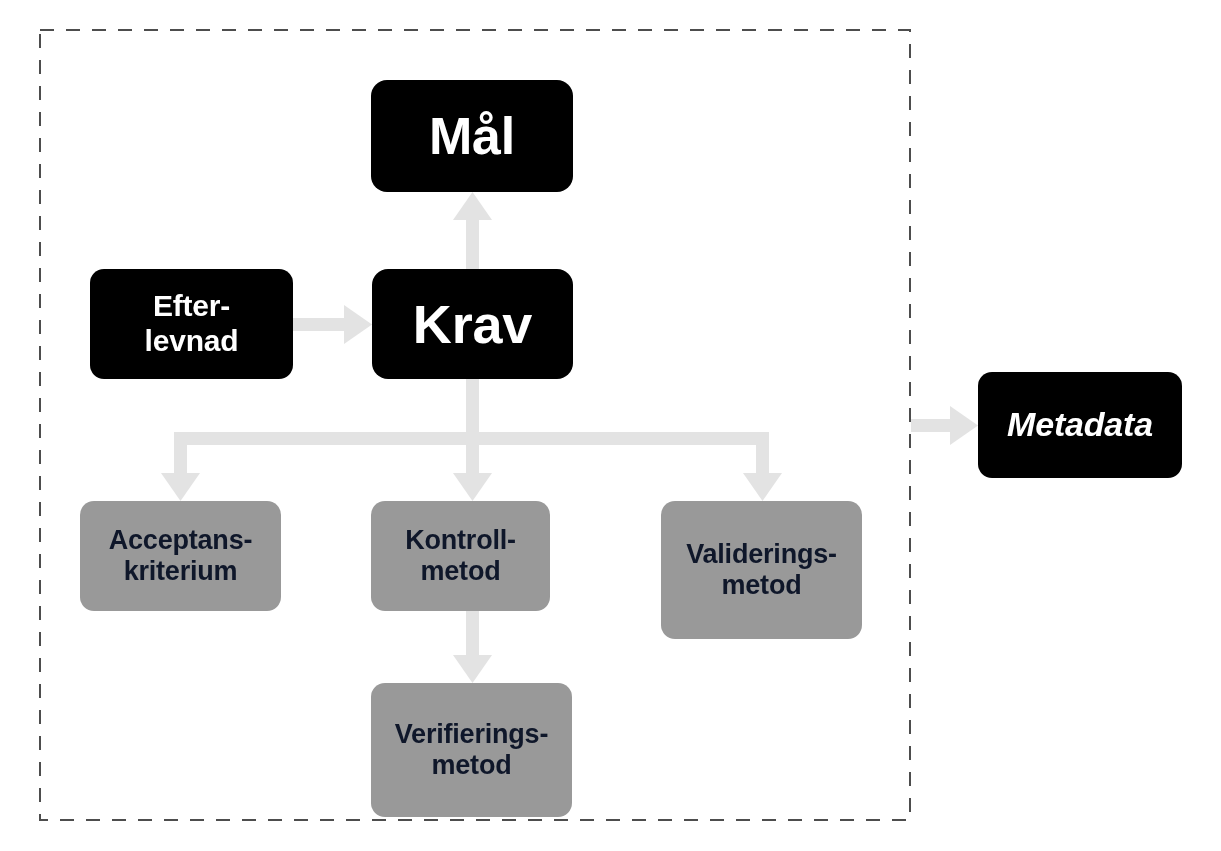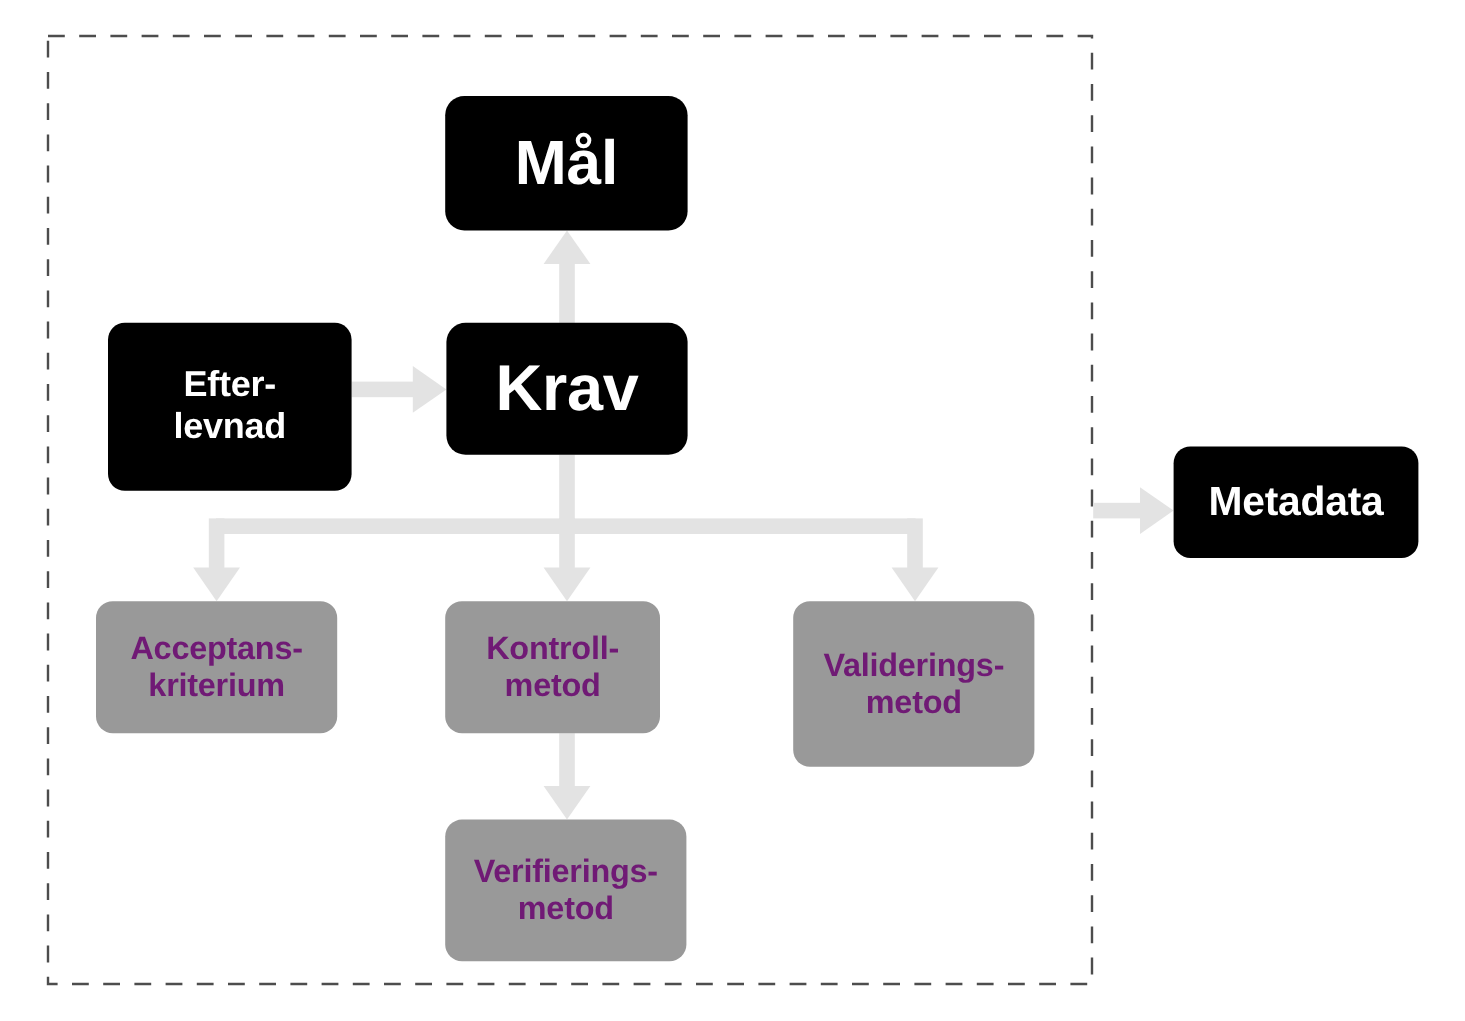--- a/index.html
+++ b/index.html
@@ -37,31 +37,31 @@
     white-space: pre-line;
     letter-spacing: -0.2px;
   }
   .node.dark {
     background: #000000;
     color: #ffffff;
     font-weight: bold;
   }
   .node.gray {
     background: #999999;
-    color: #701a75;
+    color: #0f172a;
     font-weight: bold;
   }
   .n-mal      { left: 371px; top: 80px;  width: 202px; height: 112px; font-size: 52px; border-radius: 16px; text-align: center; }
-  .n-efter    { left: 90px;  top: 269px; width: 203px; height: 140px; font-size: 30px; }
+  .n-efter    { left: 90px;  top: 269px; width: 203px; height: 110px; font-size: 30px; }
   .n-krav     { left: 372px; top: 269px; width: 201px; height: 110px; font-size: 54px; border-radius: 16px; }
   .n-accept   { left: 80px;  top: 501px; width: 201px; height: 110px; font-size: 27px; }
   .n-kontroll { left: 371px; top: 501px; width: 179px; height: 110px; font-size: 27px; }
   .n-valid    { left: 661px; top: 501px; width: 201px; height: 138px; font-size: 27px; }
-  .n-verif    { left: 371px; top: 683px; width: 201px; height: 118px; font-size: 27px; }
-  .n-meta     { left: 978px; top: 372px; width: 204px; height: 93px; font-size: 34px; }
+  .n-verif    { left: 371px; top: 683px; width: 201px; height: 134px; font-size: 27px; }
+  .n-meta     { left: 978px; top: 372px; width: 204px; height: 106px; font-size: 34px; font-style: italic; }
 </style>
 </head>
 <body>
 
 <div id="canvas">
 
   <svg id="svg-layer" viewBox="0 0 1221 851" xmlns="http://www.w3.org/2000/svg">
 
     <rect x="40" y="30" width="870" height="790" fill="none" stroke="#4d4d4d" stroke-width="2" stroke-dasharray="14 12"></rect>
 

